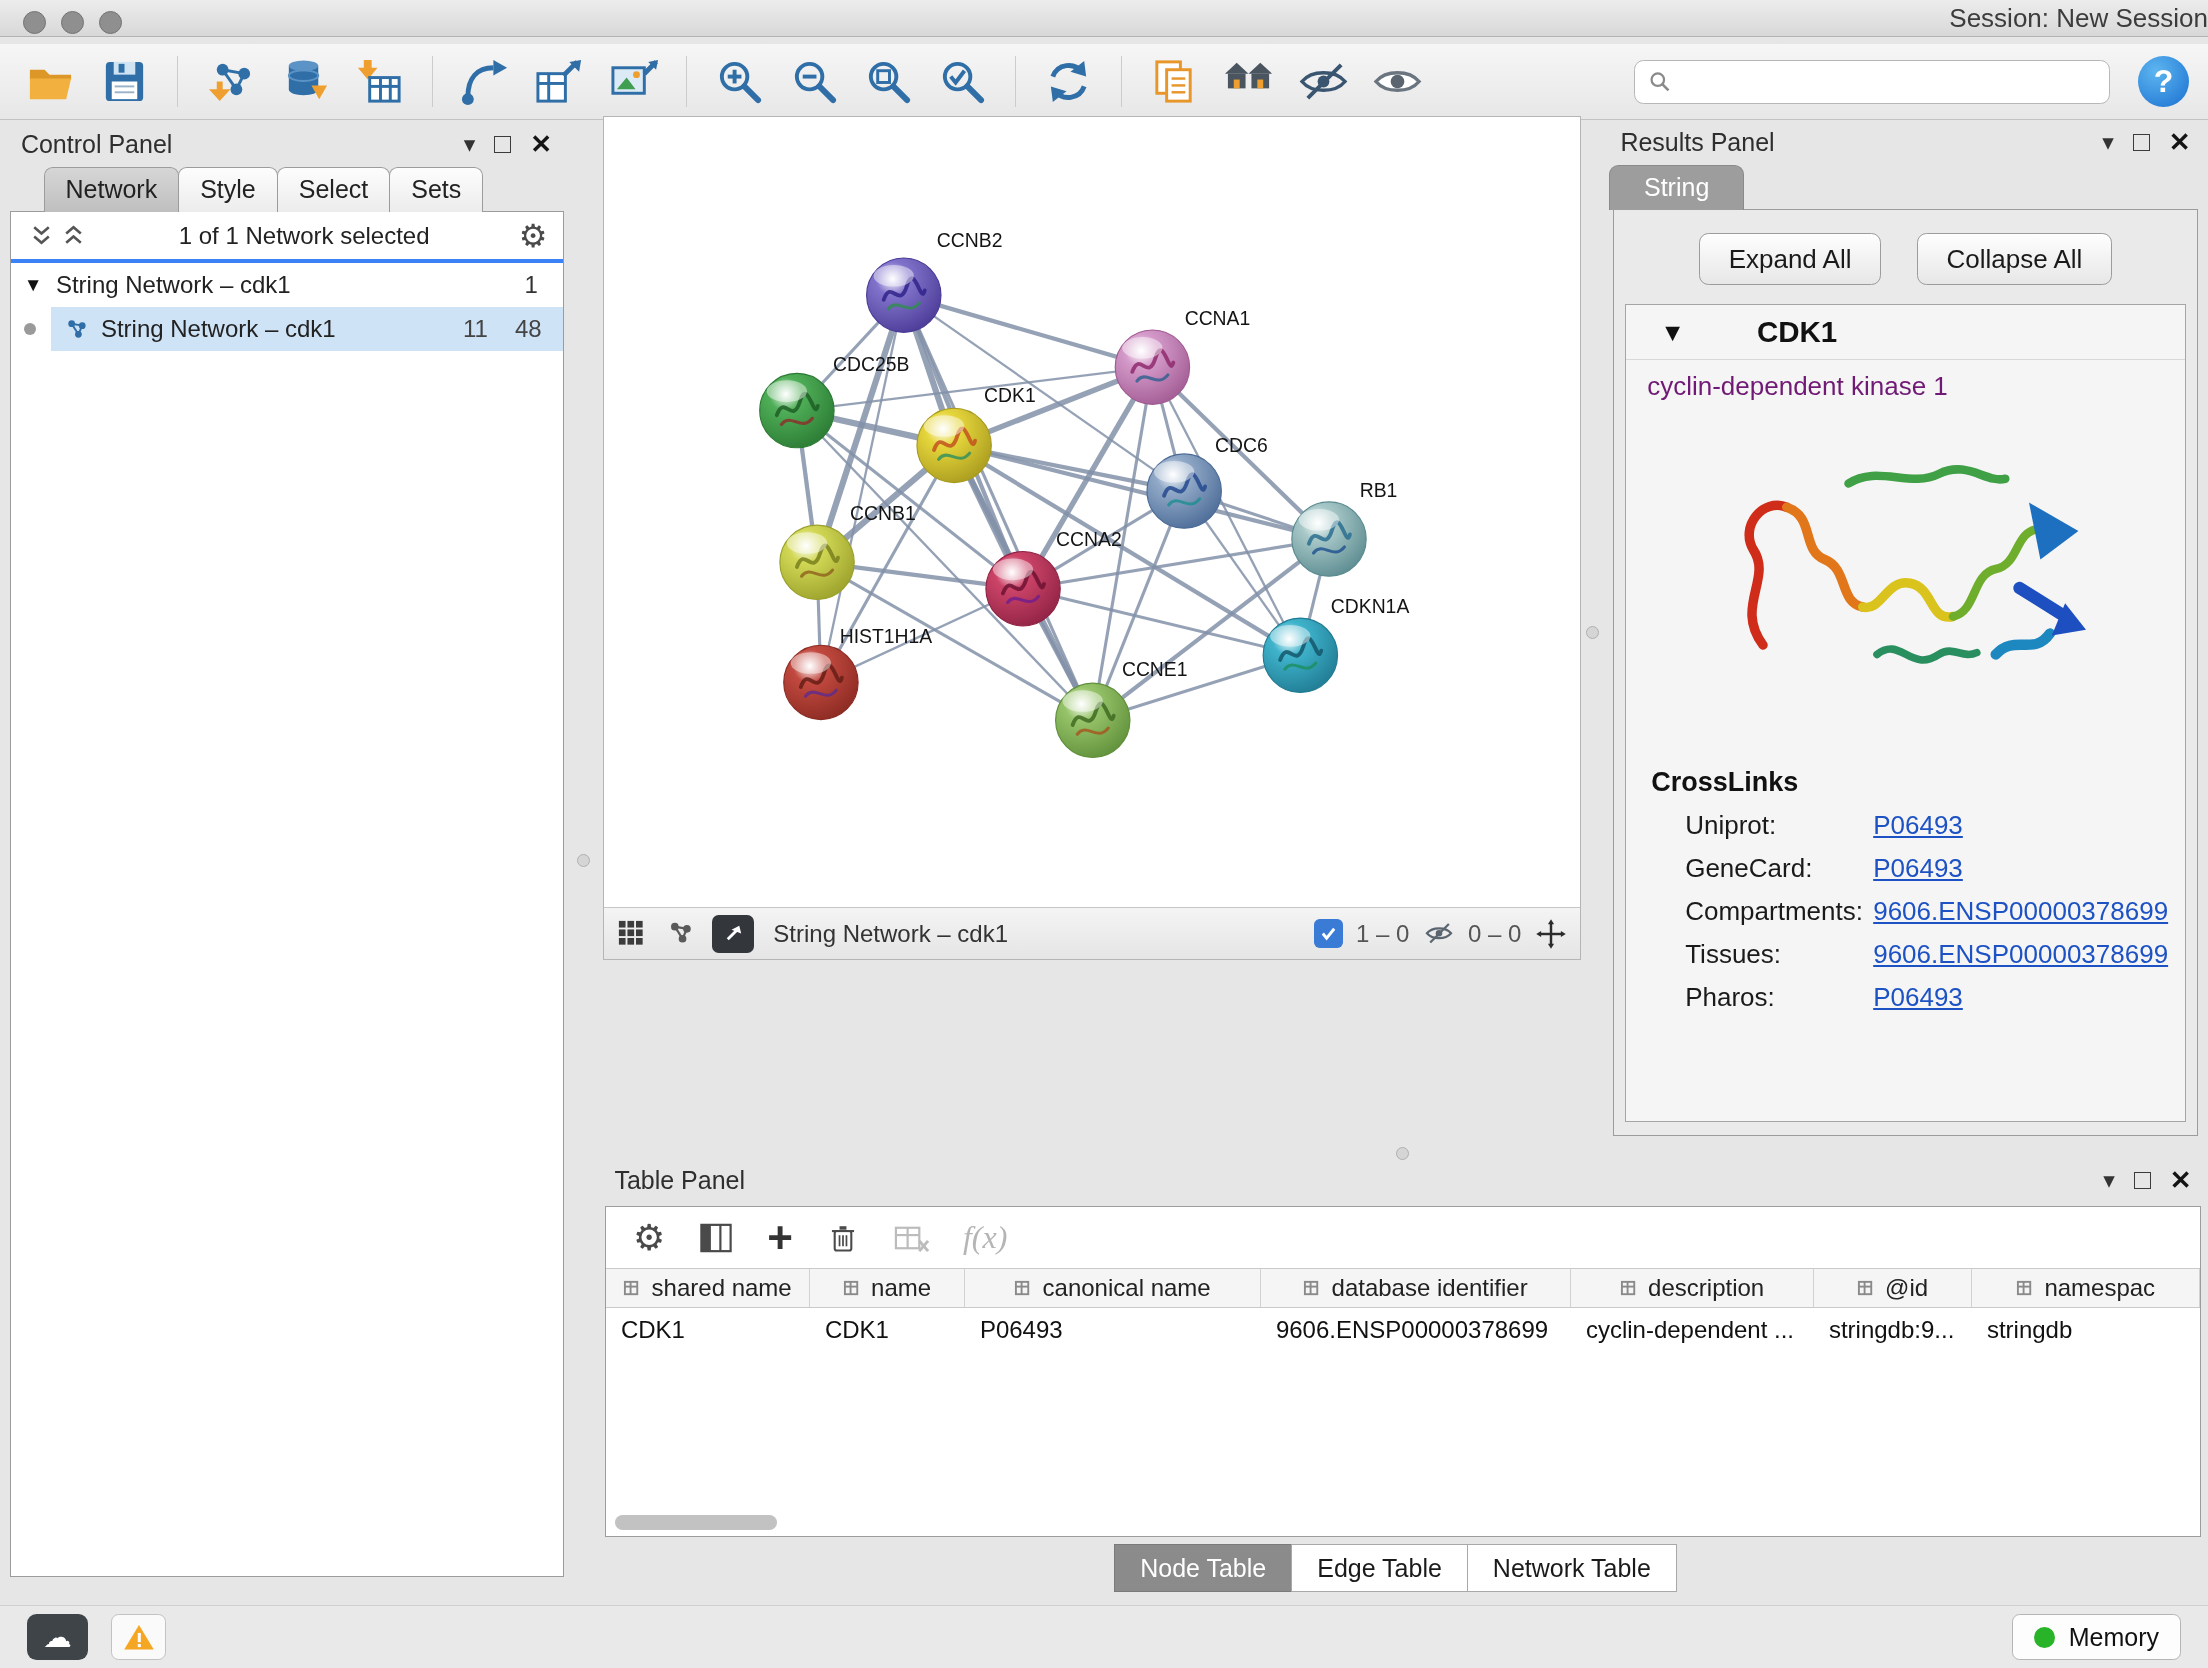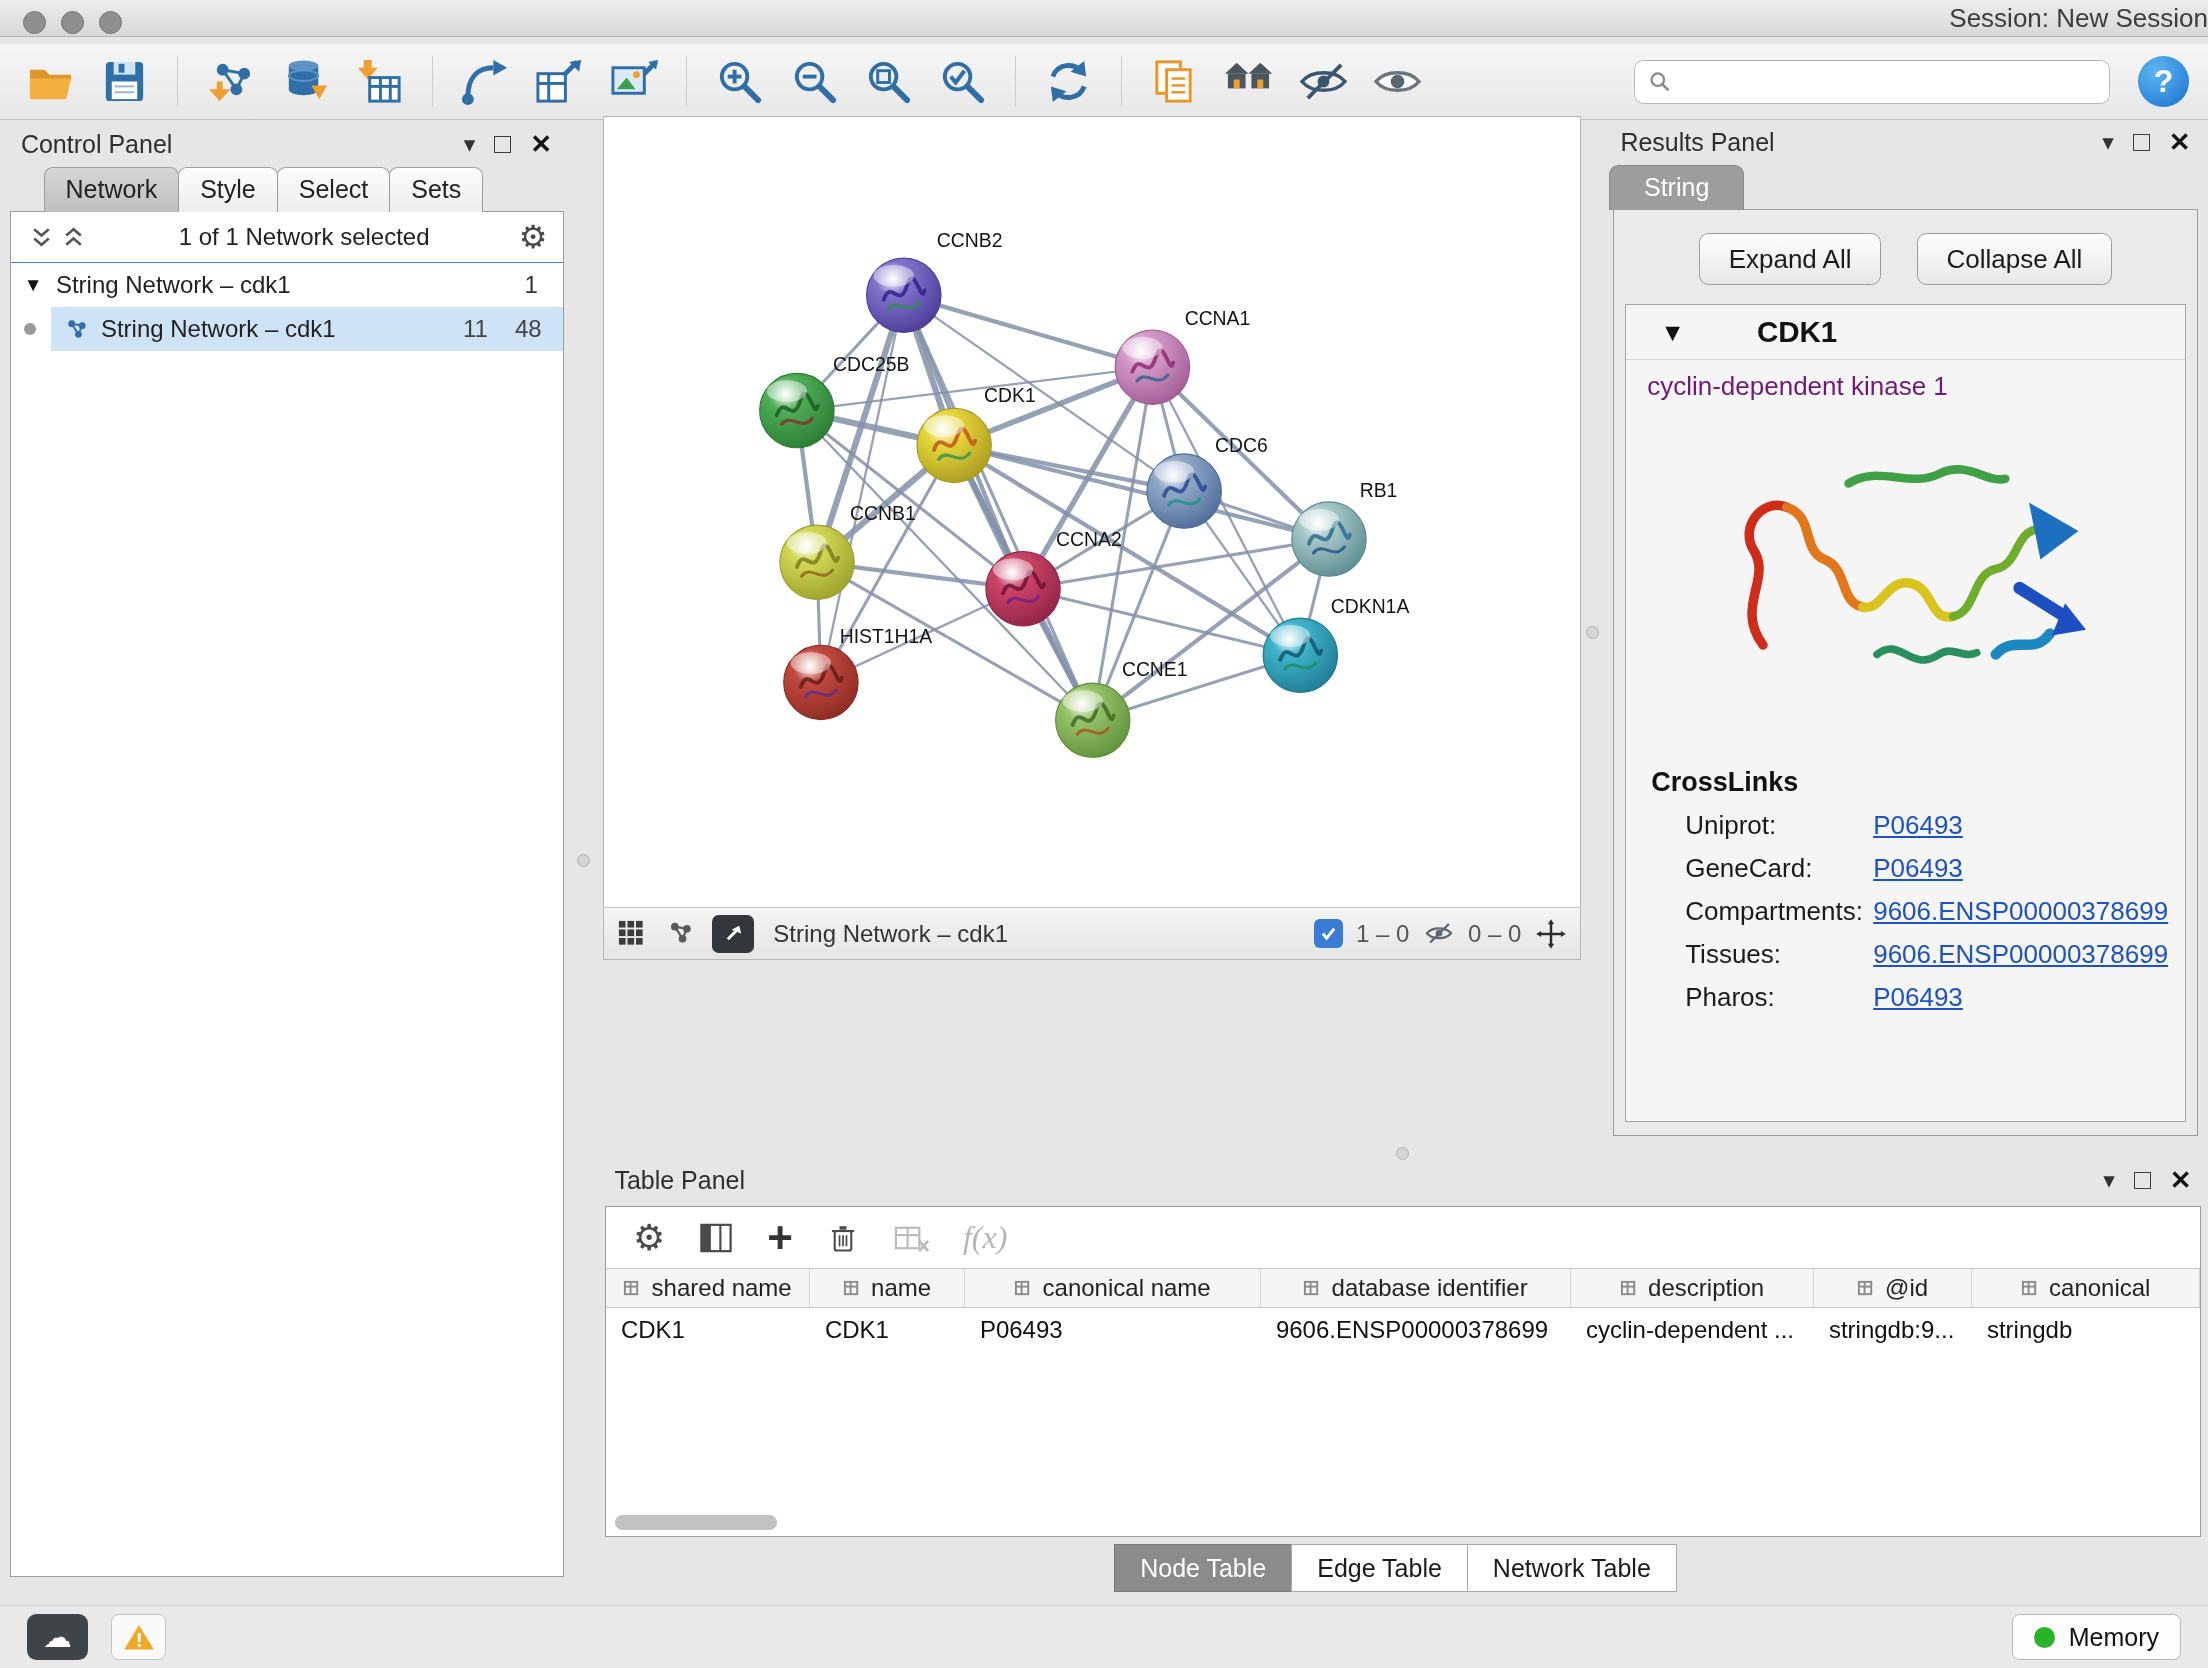--- a/index.html
+++ b/index.html
@@ -29,21 +29,21 @@
 .caret{font-size:23px;color:#333;line-height:1}
 .floatbox{width:17px;height:17px;border:1.9px solid #3c3c3c;display:inline-block}
 .closex{font-size:26px;font-weight:bold;color:#141414;line-height:1}
 
 
 .control-panel{position:absolute;left:9.5px;top:122px;width:554px;height:1455px}
 .cp-tabs{position:relative;z-index:2;display:flex;margin-left:34px;height:46px;align-items:flex-end}
 .tab{border:1px solid #9c9c9c;border-bottom:none;border-radius:8.6px 8.6px 0 0;padding:7.6px 21px;font-size:25px;background:linear-gradient(#fdfdfd,#ececec);margin-right:-1px;color:#222}
 .tab.selected{background:linear-gradient(#d6d6d6,#bfbfbf)}
 .cp-body{position:absolute;top:89px;left:0;right:0;bottom:0;background:#fff;border:1px solid #9c9c9c}
-.cp-status{height:51px;display:flex;align-items:center;padding:0 15px;border-bottom:1px solid #3b82f6}
+.cp-status{height:51px;display:flex;align-items:center;padding:0 15px;border-bottom:4px solid #3b82f6}
 .cp-status .label{flex:1;text-align:center;font-size:24px;color:#222}
 .chevbtn{width:32px;height:32px;display:flex;align-items:center;justify-content:center}
 .gear{font-size:32px;color:#4a4a4a;line-height:1}
 .tree-row{height:44px;display:flex;align-items:center;font-size:24px;padding:0 13.3px;gap:13.3px}
 .tree-count{margin-left:auto;color:#333;padding-right:11.4px}
 .tree-row2{height:44px;display:flex;align-items:center;font-size:24px;padding-left:13.3px}
 .bullet{width:12.4px;height:12.4px;border-radius:50%;background:#9a9a9a;flex:0 0 auto}
 .row-hl{flex:1;height:100%;display:flex;align-items:center;gap:13.3px;background:#cfe3f7;margin-left:15px;padding:0 11.4px}
 .num-pair{margin-left:auto;display:flex;gap:27px;color:#444;padding-right:9.5px}
 
@@ -702,21 +702,21 @@
             <line x1="8" y1="3" x2="8" y2="16" stroke="#8a8a8a" stroke-width="2"></line>
           </svg>
           <span>@id</span>
         </span>
       <span class="th c6">
           <svg width="19" height="19" viewBox="0 0 20 20">
             <rect x="2" y="3" width="13" height="13" fill="none" stroke="#8a8a8a" stroke-width="2"></rect>
             <line x1="2" y1="8" x2="15" y2="8" stroke="#8a8a8a" stroke-width="2"></line>
             <line x1="8" y1="3" x2="8" y2="16" stroke="#8a8a8a" stroke-width="2"></line>
           </svg>
-          <span>canonical</span>
+          <span>namespac</span>
         </span>
     </div>
     <div class="tbl-row">
       <span class="td c0">CDK1</span>
       <span class="td c1">CDK1</span>
       <span class="td c2">P06493</span>
       <span class="td c3">9606.ENSP00000378699</span>
       <span class="td c4">cyclin-dependent ...</span>
       <span class="td c5">stringdb:9...</span>
       <span class="td c6">stringdb</span>

